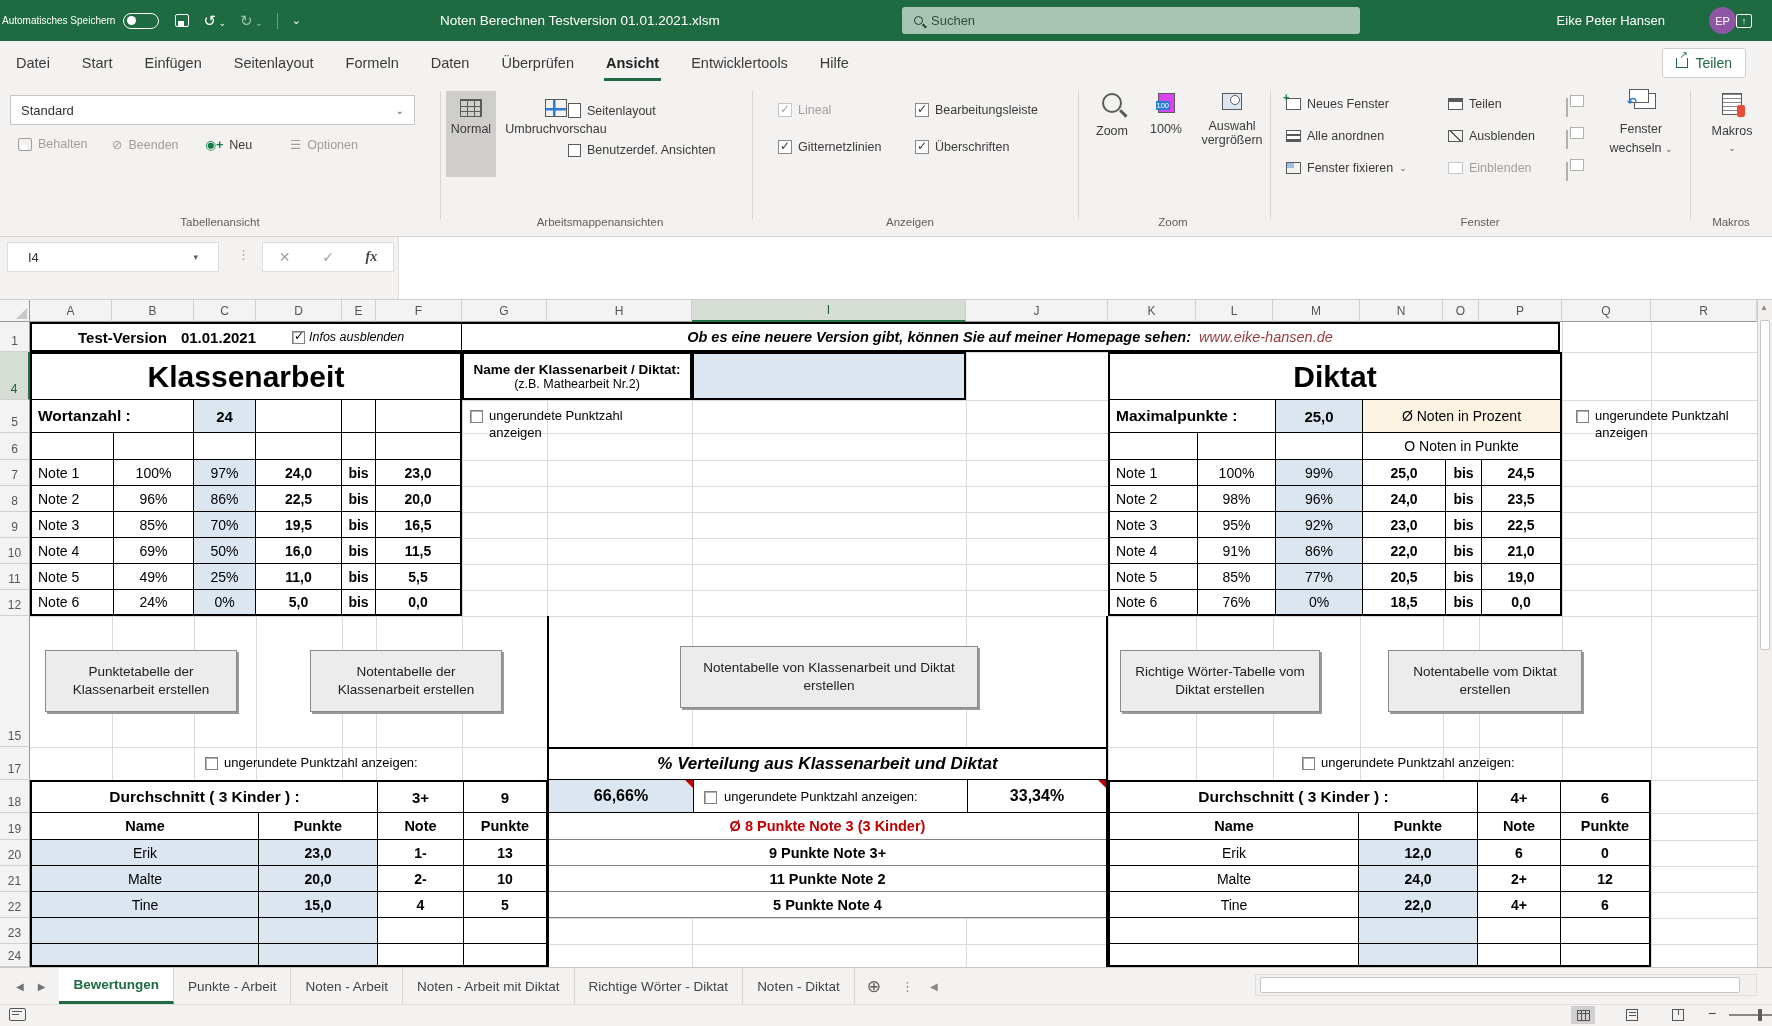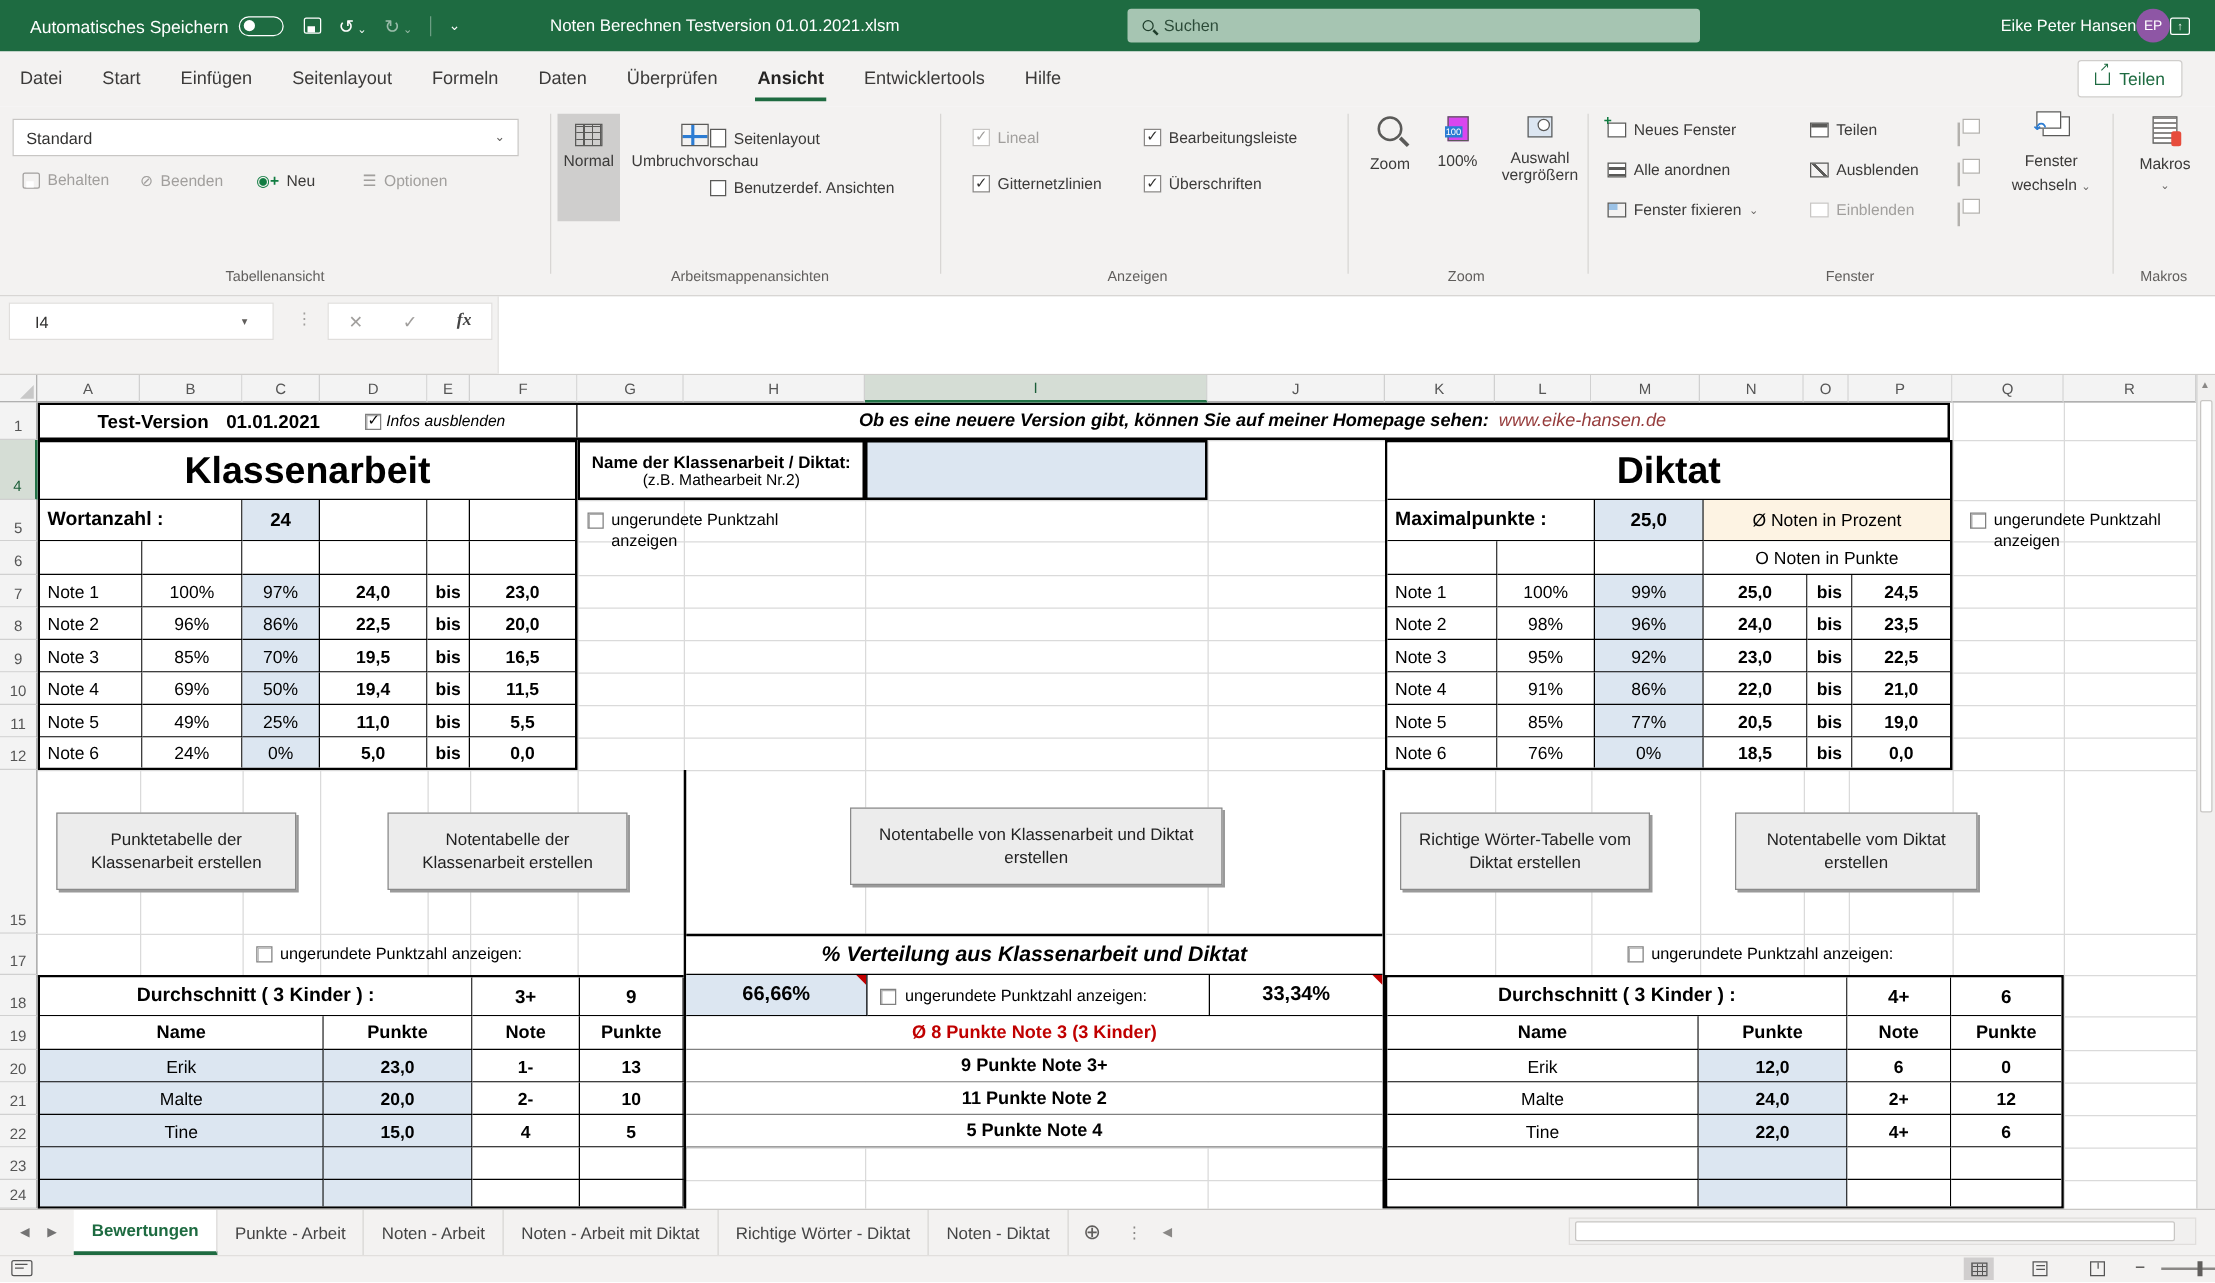--- a/index.html
+++ b/index.html
@@ -3,37 +3,37 @@
 <meta charset="utf-8">
 <style>
   * { margin:0; padding:0; box-sizing:border-box; }
   html,body { width:1772px; height:1026px; overflow:hidden; background:#fff;
     font-family:"Liberation Sans","DejaVu Sans",sans-serif; }
   #app { position:relative; width:1772px; height:1026px; background:#fff; overflow:hidden; }
   .abs { position:absolute; }
 
   
   .titlebar { left:0; top:0; width:1772px; height:41px; background:#1e6b41; display:flex; align-items:center; color:#fff; z-index:10; }
-  .autosave { display:flex; align-items:center; gap:8px; margin-left:24px; font-size:14px;justify-content:space-between; }
+  .autosave { display:flex; align-items:center; gap:8px; margin-left:2px; font-size:10px;justify-content:space-between; }
   .toggle { width:36px; height:16px; border:1px solid #fff; border-radius:9px; position:relative; }
   .toggle .knob { position:absolute; left:3px; top:2px; width:9px; height:9px; background:#fff; border-radius:50%; }
   .qat { display:flex; align-items:center; gap:14px; margin-left:16px; font-size:15px; }
   .qat .sep { width:1px; height:16px; background:rgba(255,255,255,.35); }
   .saveicon { width:14px; height:13px; border:1.5px solid #fff; border-radius:2px; position:relative; }
   .saveicon::after { content:""; position:absolute; left:2px; bottom:0; width:6px; height:5px; background:#fff; }
   .dim { opacity:.55; }
   .doctitle { position:absolute; left:440px; top:0; height:41px; display:flex; align-items:center; font-size:13.5px; color:#fff; }
   .searchbox { position:absolute; left:902px; top:7px; width:458px; height:27px; background:#a6c5b2; border-radius:3px; display:flex; align-items:center; gap:8px; padding-left:12px; }
   .mag { width:9px; height:9px; border:1.8px solid #1f3d2b; border-radius:50%; position:relative; }
   .mag::after { content:""; position:absolute; left:7px; top:8px; width:5px; height:1.8px; background:#1f3d2b; transform:rotate(45deg); }
   .searchbox input { background:transparent; border:none; outline:none; font-size:13px; color:#1f3d2b; width:380px; }
   .searchbox input::placeholder { color:#1f3d2b; opacity:.9; }
   .tb-right { position:absolute; right:20px; top:0; height:41px; display:flex; align-items:center; }
   .username { font-size:13px; }
-  .avatar { width:27px; height:27px; border-radius:50%; background:#8e56a5; color:#fff; font-size:11px; display:flex; align-items:center; justify-content:center; }
+  .avatar { width:27px; height:27px; border-radius:50%; background:#8e56a5; color:#fff; font-size:11px; display:flex; align-items:center; justify-content:center;margin-left:44px; }
   .ribdisp { width:16px; height:14px; border:1.5px solid #fff; border-radius:2px; position:relative; font-size:9px; text-align:center; line-height:12px; }
 
   
   .menubar { left:0; top:41px; width:1772px; height:44px; background:#f3f2f1; display:flex; align-items:center; z-index:9; }
   .mtab { padding:0 16px; font-size:14.5px; color:#3b3a39; height:44px; display:flex; align-items:center; position:relative; cursor:default; }
   .mtab.active { font-weight:bold; color:#252423; }
   .mtab.active::after { content:""; position:absolute; left:14px; right:14px; bottom:4px; height:3px; background:#1e6b41; }
   .sharebtn { position:absolute; right:26px; top:48px; height:30px; background:#fff; border:1px solid #d0cecc; border-radius:3px; display:flex; align-items:center; gap:7px; padding:0 13px; font-size:14px; color:#1e6b41; z-index:11; }
   .shareicon { width:12px; height:10px; border:1.5px solid #1e6b41; border-top:none; position:relative; }
   .shareicon::after { content:"↗"; position:absolute; left:2px; top:-9px; font-size:10px; color:#1e6b41; }
@@ -458,21 +458,21 @@
       <div class="c" style="width:80px;height:26px">85%</div>
       <div class="c blue" style="width:62px;height:26px">70%</div>
       <div class="c b" style="width:86px;height:26px">19,5</div>
       <div class="c b" style="width:34px;height:26px">bis</div>
       <div class="c last b" style="width:84px;height:26px">16,5</div>
     </div>
     <div class="trow">
       <div class="c lft" style="width:82px;height:26px">Note 4</div>
       <div class="c" style="width:80px;height:26px">69%</div>
       <div class="c blue" style="width:62px;height:26px">50%</div>
-      <div class="c b" style="width:86px;height:26px">19,4</div>
+      <div class="c b" style="width:86px;height:26px">16,0</div>
       <div class="c b" style="width:34px;height:26px">bis</div>
       <div class="c last b" style="width:84px;height:26px">11,5</div>
     </div>
     <div class="trow">
       <div class="c lft" style="width:82px;height:26px">Note 5</div>
       <div class="c" style="width:80px;height:26px">49%</div>
       <div class="c blue" style="width:62px;height:26px">25%</div>
       <div class="c b" style="width:86px;height:26px">11,0</div>
       <div class="c b" style="width:34px;height:26px">bis</div>
       <div class="c last b" style="width:84px;height:26px">5,5</div>

